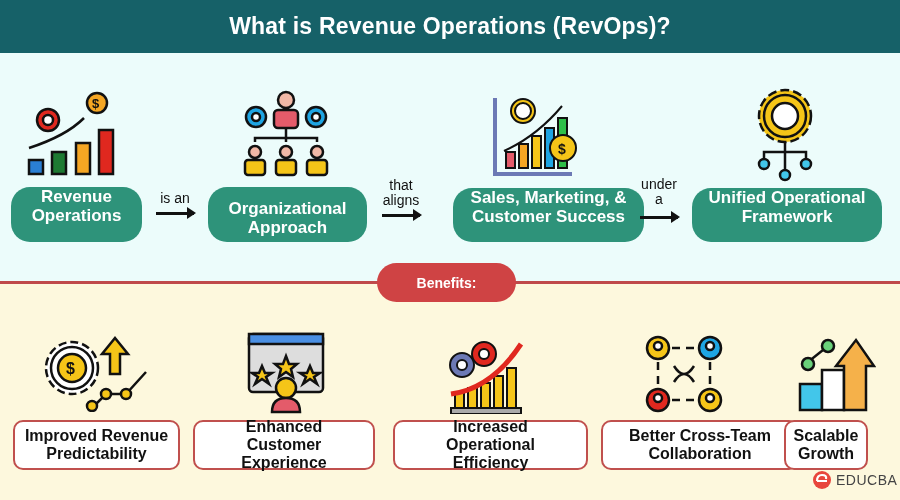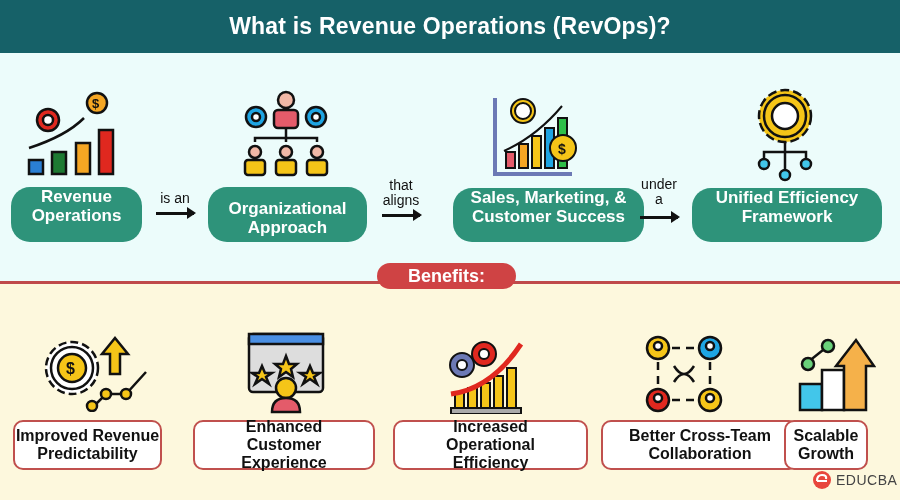--- a/index.html
+++ b/index.html
@@ -7,21 +7,21 @@
     body { font-family: "Liberation Sans", "DejaVu Sans", sans-serif; position: relative; background: #fdf8dd; }
     .header { position: absolute; left: 0; top: 0; width: 900px; height: 53px; background: #166168; display: flex; align-items: center; justify-content: center; }
     .header h1 { color: #fff; font-size: 23px; font-weight: 700; letter-spacing: 0.2px; }
     .top { position: absolute; left: 0; top: 53px; width: 900px; height: 229px; background: #ecfcfb; }
     .divider { position: absolute; left: 0; top: 281px; width: 900px; height: 3px; background: #bf4a4a; }
     .bottom { position: absolute; left: 0; top: 284px; width: 900px; height: 216px; background: #fdf8dd; }
     .gbox { position: absolute; background: #2e937a; color: #fff; border-radius: 19px; display: flex; align-items: flex-start; justify-content: center; text-align: center; font-weight: 700; font-size: 17px; line-height: 19px; }
     .conn { position: absolute; text-align: center; font-size: 14px; line-height: 15px; color: #111; }
     .arrow { position: absolute; height: 3px; background: #111; }
     .arrow::after { content: ""; position: absolute; right: -2px; top: -5px; border-left: 9px solid #111; border-top: 6.5px solid transparent; border-bottom: 6.5px solid transparent; }
-    .pill { position: absolute; left: 377px; top: 263px; width: 139px; height: 26px; background: #cf4344; border-radius: 20px; color: #fff; font-weight: 700; font-size: 18px; display: flex; align-items: center; justify-content: center; }
+    .pill { position: absolute; left: 377px; top: 263px; width: 139px; height: 39px; background: #cf4344; border-radius: 20px; color: #fff; font-weight: 700; font-size: 14px; display: flex; align-items: center; justify-content: center; }
     .wbox { position: absolute; top: 420px; height: 50px; background: #fff; border: 2.5px solid #c0504d; border-radius: 10px; display: flex; align-items: center; justify-content: center; text-align: center; font-weight: 700; font-size: 16px; line-height: 18px; color: #111; }
     .icon { position: absolute; }
     .logo { position: absolute; left: 812px; top: 470px; display: flex; align-items: center; gap: 4px; justify-content: center; }
     .logo-text { font-size: 14px; color: #444; letter-spacing: 0.5px; }
   </style>
 </head>
 <body>
 
 <div class="header">
   <h1>What is Revenue Operations (RevOps)?</h1>
@@ -103,21 +103,21 @@
 <div class="conn" style="left:378px;top:178px;width:46px">that aligns</div>
 <div class="arrow" style="left:382px;top:214px;width:38px"></div>
 
 <div class="gbox" style="left:453px;top:188px;width:191px;height:54px;padding:0 12px">
     <span>Sales, Marketing, &amp; Customer Success</span>
   </div>
 <div class="conn" style="left:636px;top:177px;width:46px;padding:0 4px">under a</div>
 <div class="arrow" style="left:640px;top:216px;width:38px"></div>
 
 <div class="gbox" style="left:692px;top:188px;width:190px;height:54px;padding:0 10px">
-    <span>Unified Efficiency Framework</span>
+    <span>Unified Operational Framework</span>
   </div>
 
 <div class="pill">Benefits:</div>
 
 <svg class="icon" style="left:40px;top:334px" width="110" height="78" viewBox="0 0 110 78">
   <g stroke="#111" stroke-width="2.5">
     <circle cx="32" cy="34" r="26" fill="#fff" stroke-dasharray="8 4"></circle>
     <circle cx="32" cy="34" r="21" fill="#fff"></circle>
     <circle cx="32" cy="34" r="14" fill="#f5c518"></circle>
     <path d="M70 20 V40 H80 V20 H88 L75 4 L62 20 Z" fill="#f5c518"></path>
@@ -176,21 +176,21 @@
   <g stroke="#111" stroke-width="2.5">
     <rect x="2" y="48" width="22" height="26" fill="#42c6ea"></rect>
     <rect x="24" y="34" width="22" height="40" fill="#fff"></rect>
     <path d="M46 74 V30 H38 L58 4 L76 30 H68 V74 Z" fill="#f5b14a"></path>
     <path d="M10 26 L30 10" fill="none"></path>
     <circle cx="10" cy="28" r="6" fill="#6ad17a"></circle>
     <circle cx="30" cy="10" r="6" fill="#6ad17a"></circle>
   </g>
 </svg>
 
-<div class="wbox" style="left:13px;width:149px">
+<div class="wbox" style="left:13px;width:167px">
     <span>Improved Revenue Predictability</span>
   </div>
 <div class="wbox" style="left:193px;width:182px;padding:0 14px">
     <span>Enhanced Customer Experience</span>
   </div>
 <div class="wbox" style="left:393px;width:195px;padding:0 20px">
     <span>Increased Operational Efficiency</span>
   </div>
 <div class="wbox" style="left:601px;width:198px;padding:0 10px">
     <span>Better Cross-Team Collaboration</span>

